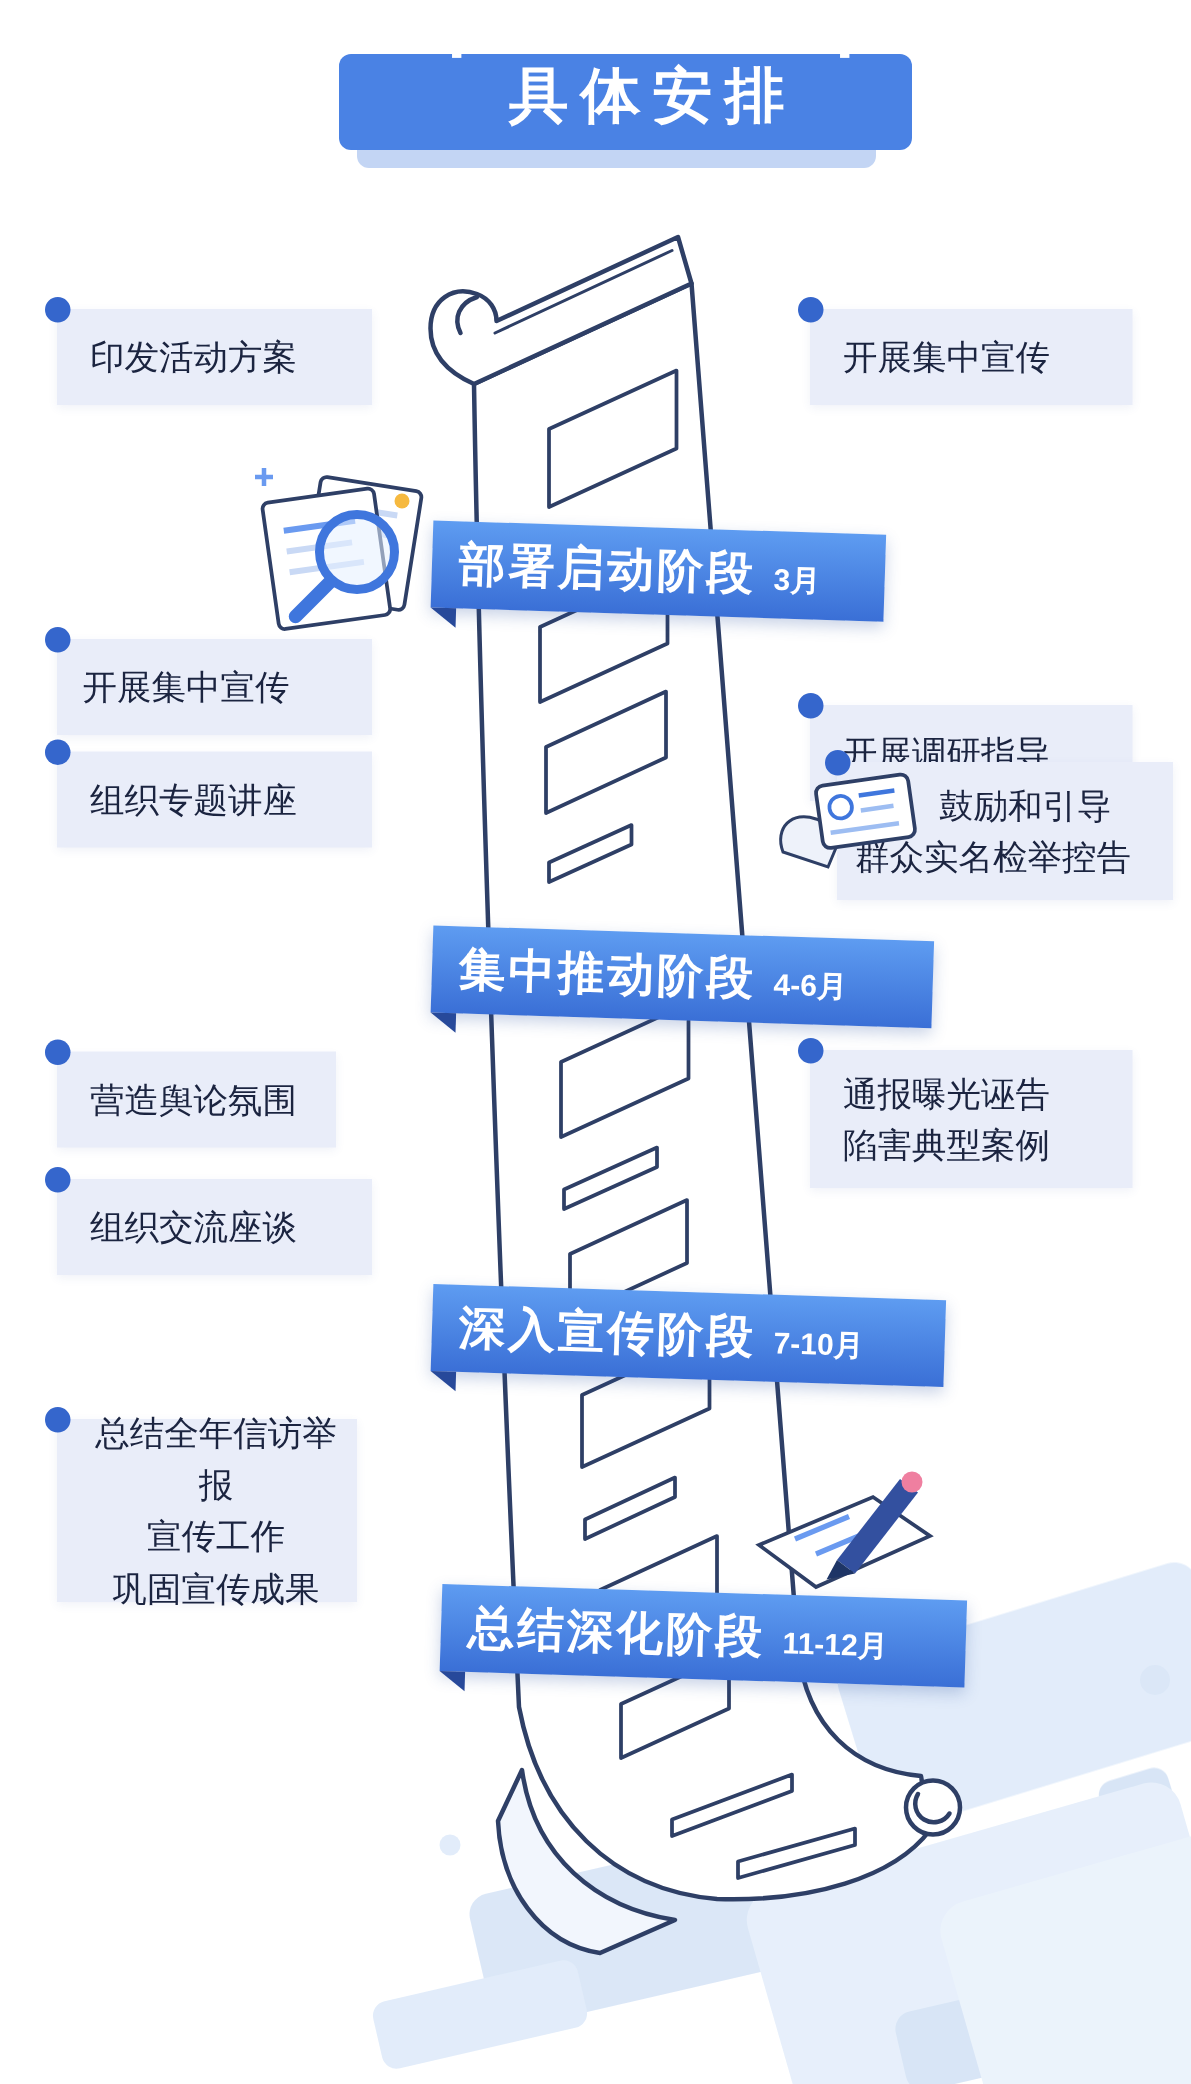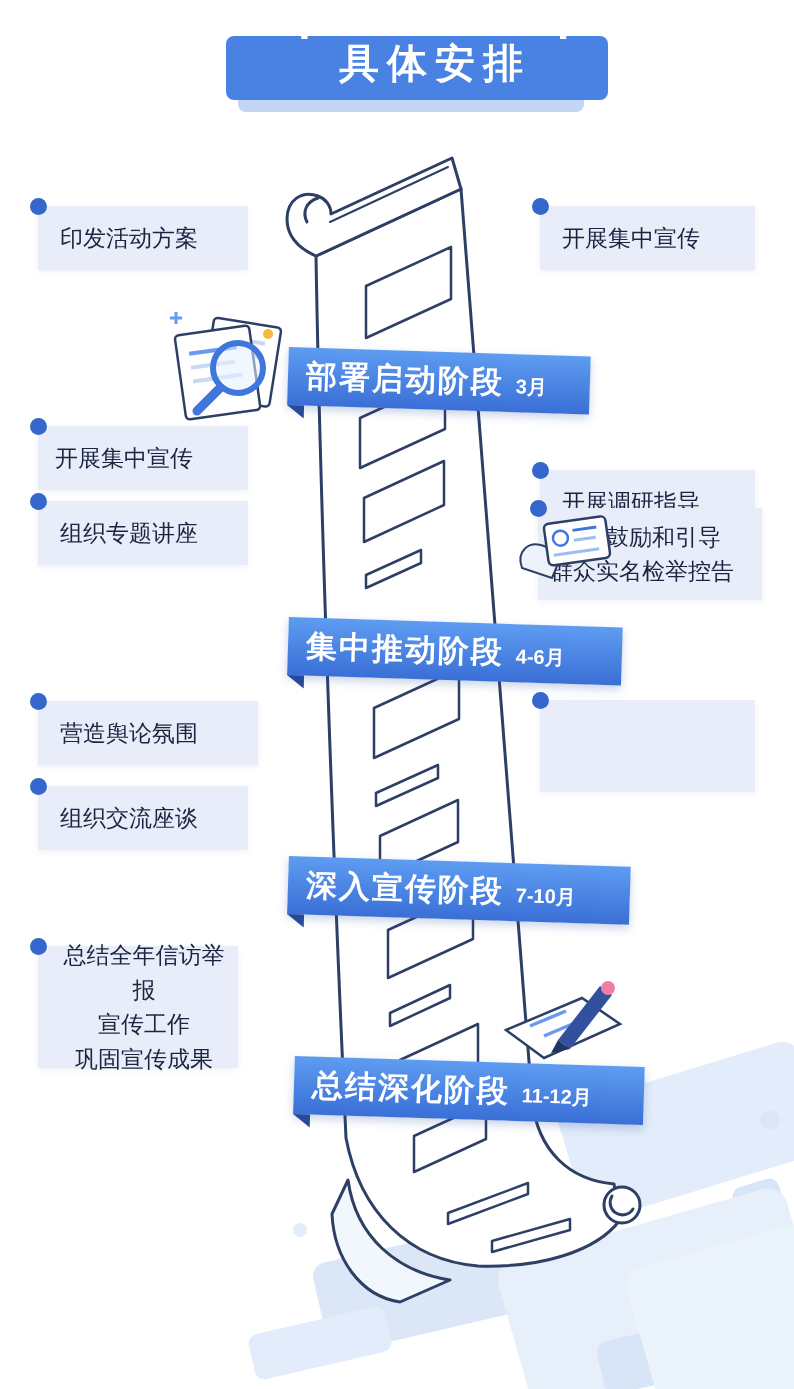--- a/index.html
+++ b/index.html
@@ -34,26 +34,26 @@
   .r4{left:294px;top:1056px;width:350px;}
 
   
   .box{position:absolute;background:#e9edf9;display:flex;align-items:center;
     padding:6px 10px 6px 22px;box-sizing:border-box;z-index:4;box-shadow:0 2px 6px rgba(60,90,170,0.08);}
   .corner-dot{position:absolute;left:-8px;top:-8px;width:17px;height:17px;border-radius:50%;background:#3566cc;}
   .note-text{white-space:pre-line;font-size:23px;font-weight:400;color:#1b2440;line-height:1.5;}
   .l1{left:38px;top:206px;width:210px;height:64px;}
   .l2{left:38px;top:426px;width:210px;height:64px;padding-left:17px;}
   .l3{left:38px;top:501px;width:210px;height:64px;}
-  .l4{left:38px;top:701px;width:220px;height:64px;}
+  .l4{left:38px;top:701px;width:186px;height:64px;}
   .l5{left:38px;top:786px;width:210px;height:64px;}
   .l6{left:38px;top:946px;width:200px;height:122px;text-align:center;}
   .rb1{left:540px;top:206px;width:215px;height:64px;}
   .rb2{left:540px;top:426px;width:215px;height:64px;margin-top:44px;}
-  .rb3{left:538px;top:508px;width:224px;height:92px;padding-left:12px;}
+  .rb3{left:558px;top:508px;width:224px;height:92px;padding-left:12px;}
   .rb4{left:540px;top:700px;width:215px;height:92px;}
   .indent .note-text{text-indent:56px;}
 </style>
 </head>
 <body>
 
 <div class="canvas">
 
   <svg class="layer bg-deco" width="794" height="1389" viewBox="0 0 794 1389">
     <g opacity="0.8">
@@ -168,20 +168,22 @@
     <span class="corner-dot"></span>
     <div class="note-text">开展调研指导</div>
   </div>
   <div class="box rb3 indent">
     <span class="corner-dot"></span>
     <div class="note-text">鼓励和引导
 群众实名检举控告</div>
   </div>
   <div class="box rb4">
     <span class="corner-dot"></span>
+    <div class="note-text">通报曝光诬告
+陷害典型案例</div>
   </div>
 
   <svg class="illus" style="left:0;top:0;" width="794" height="1389" viewBox="0 0 794 1389">
     <g>
       <g transform="rotate(9 240 360)">
         <rect x="208" y="322" width="68" height="80" rx="4" fill="#ffffff" stroke="#2e3f66" stroke-width="2.5"></rect>
         <line x1="220" y1="340" x2="262" y2="340" stroke="#c9d9f5" stroke-width="4"></line>
         <line x1="220" y1="354" x2="258" y2="354" stroke="#c9d9f5" stroke-width="4"></line>
       </g>
       <g transform="rotate(-8 218 372)">

